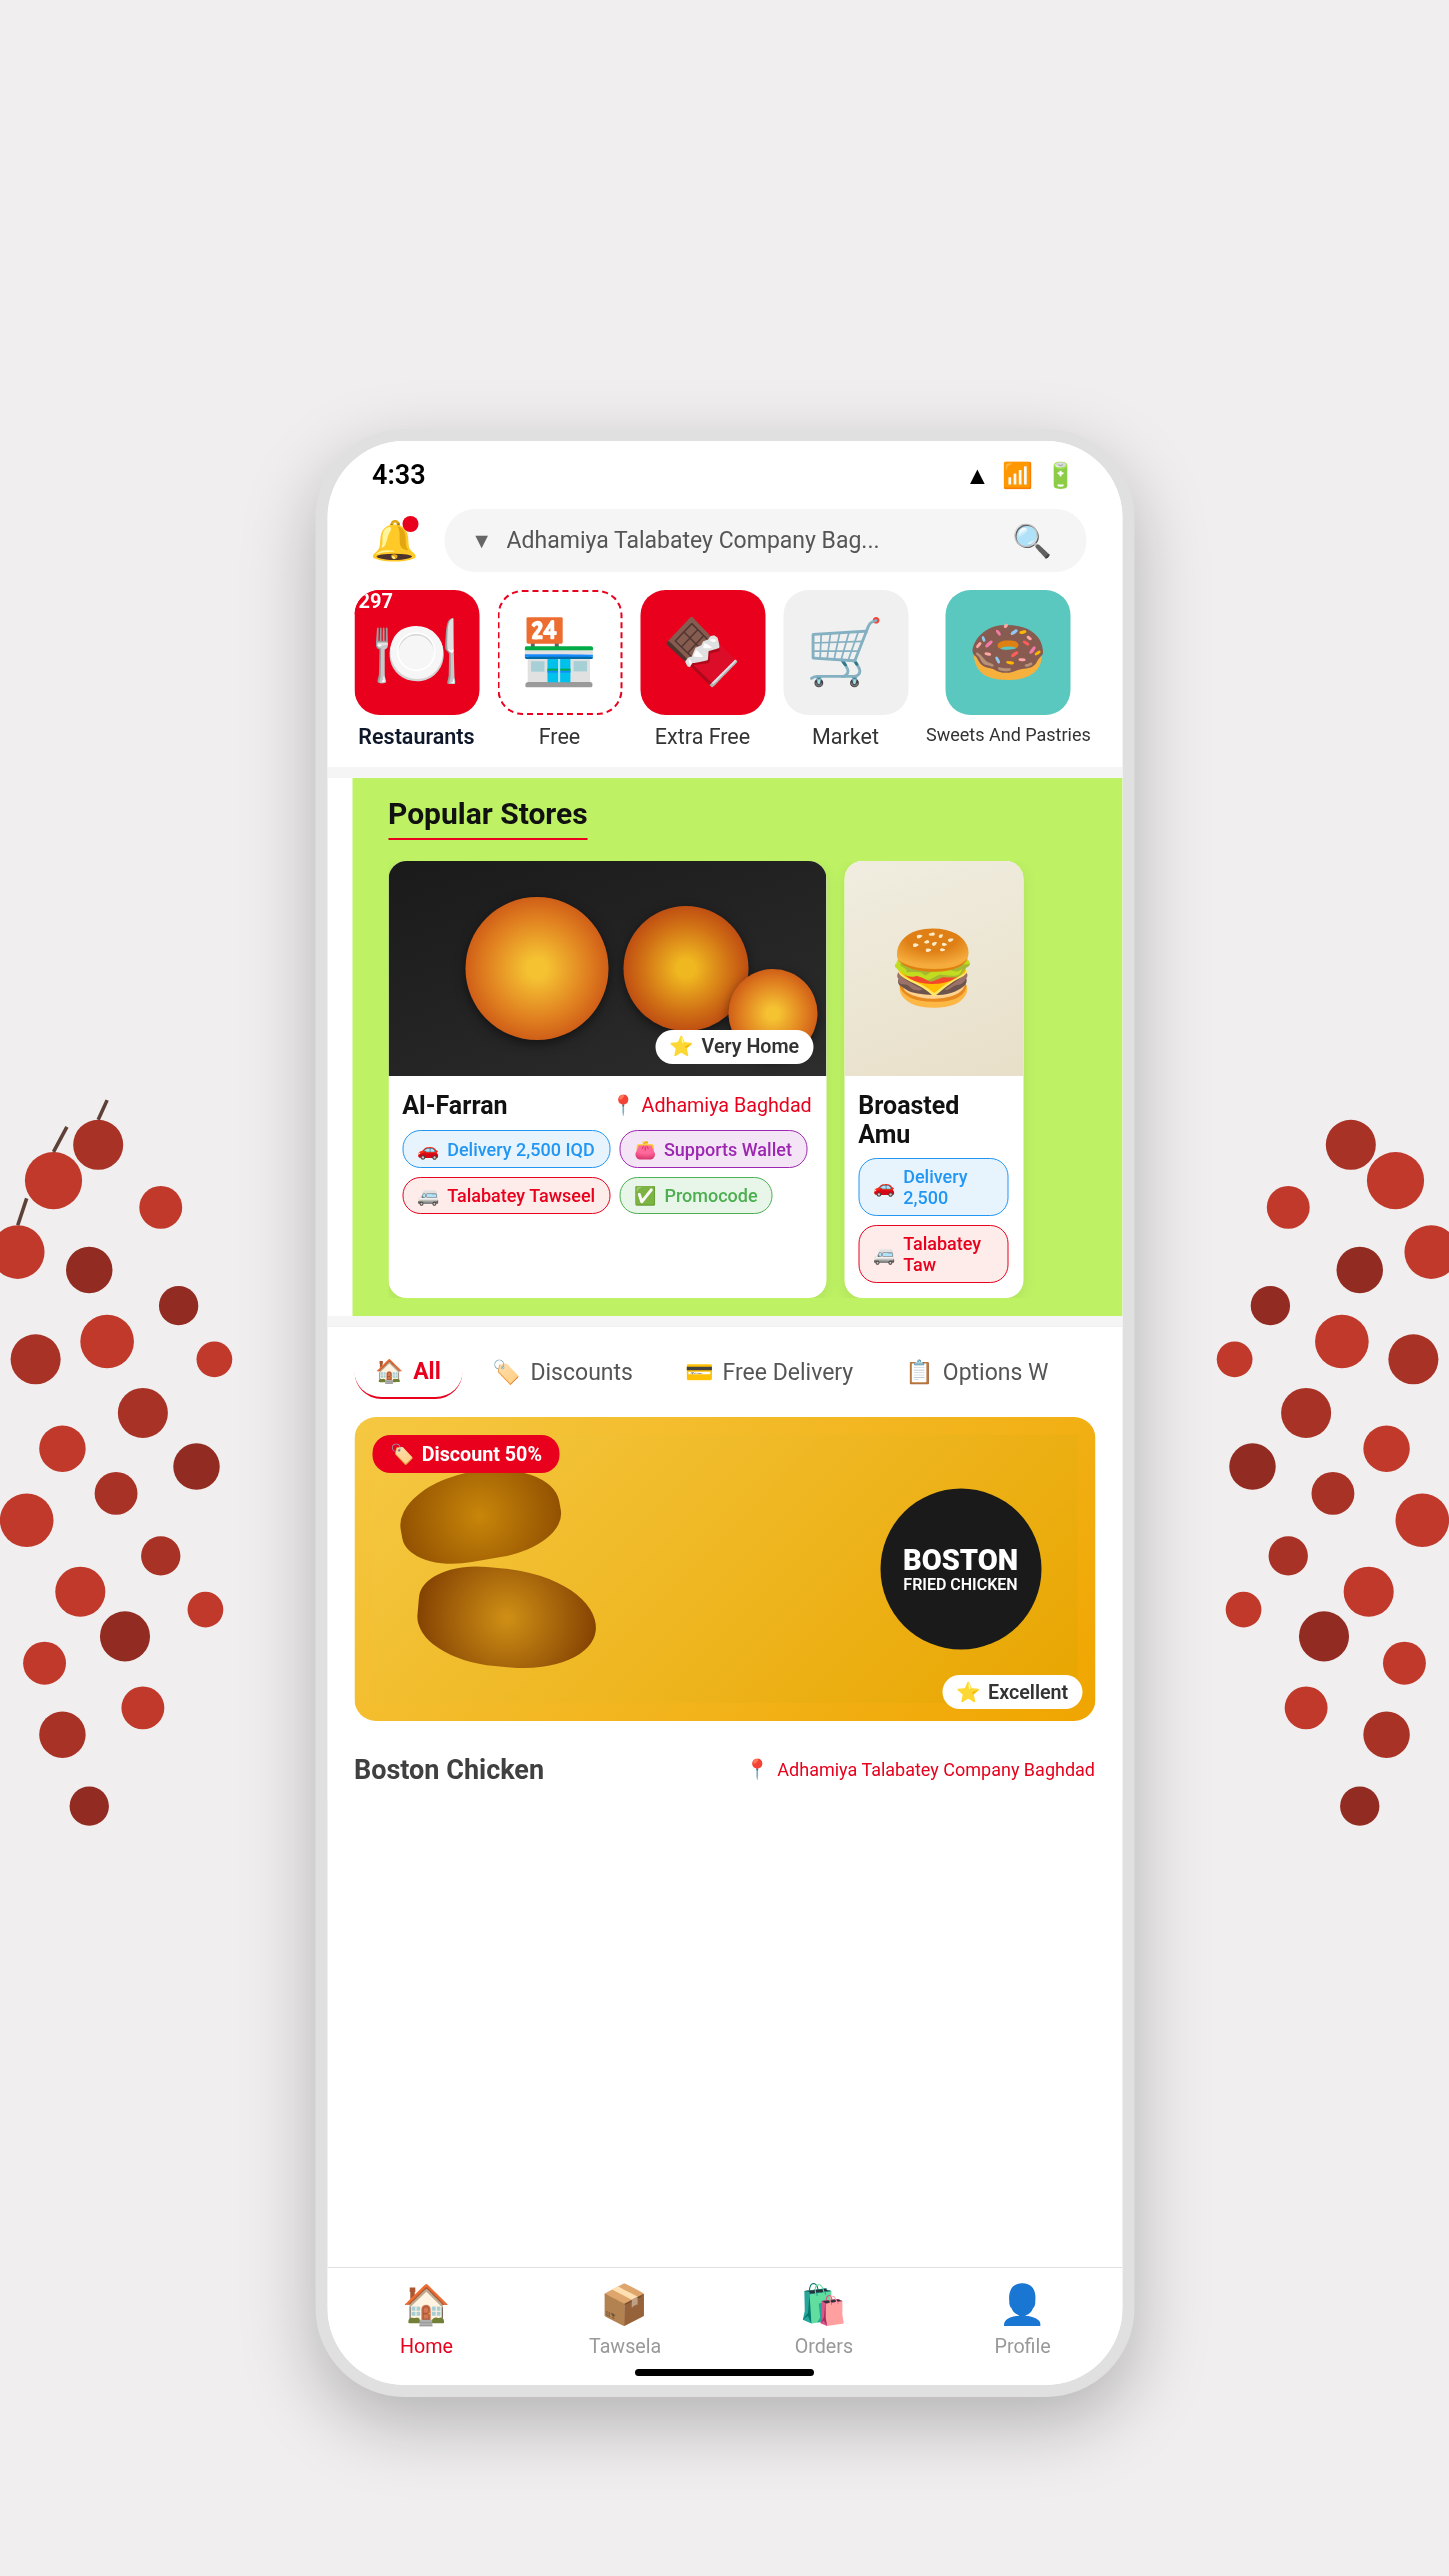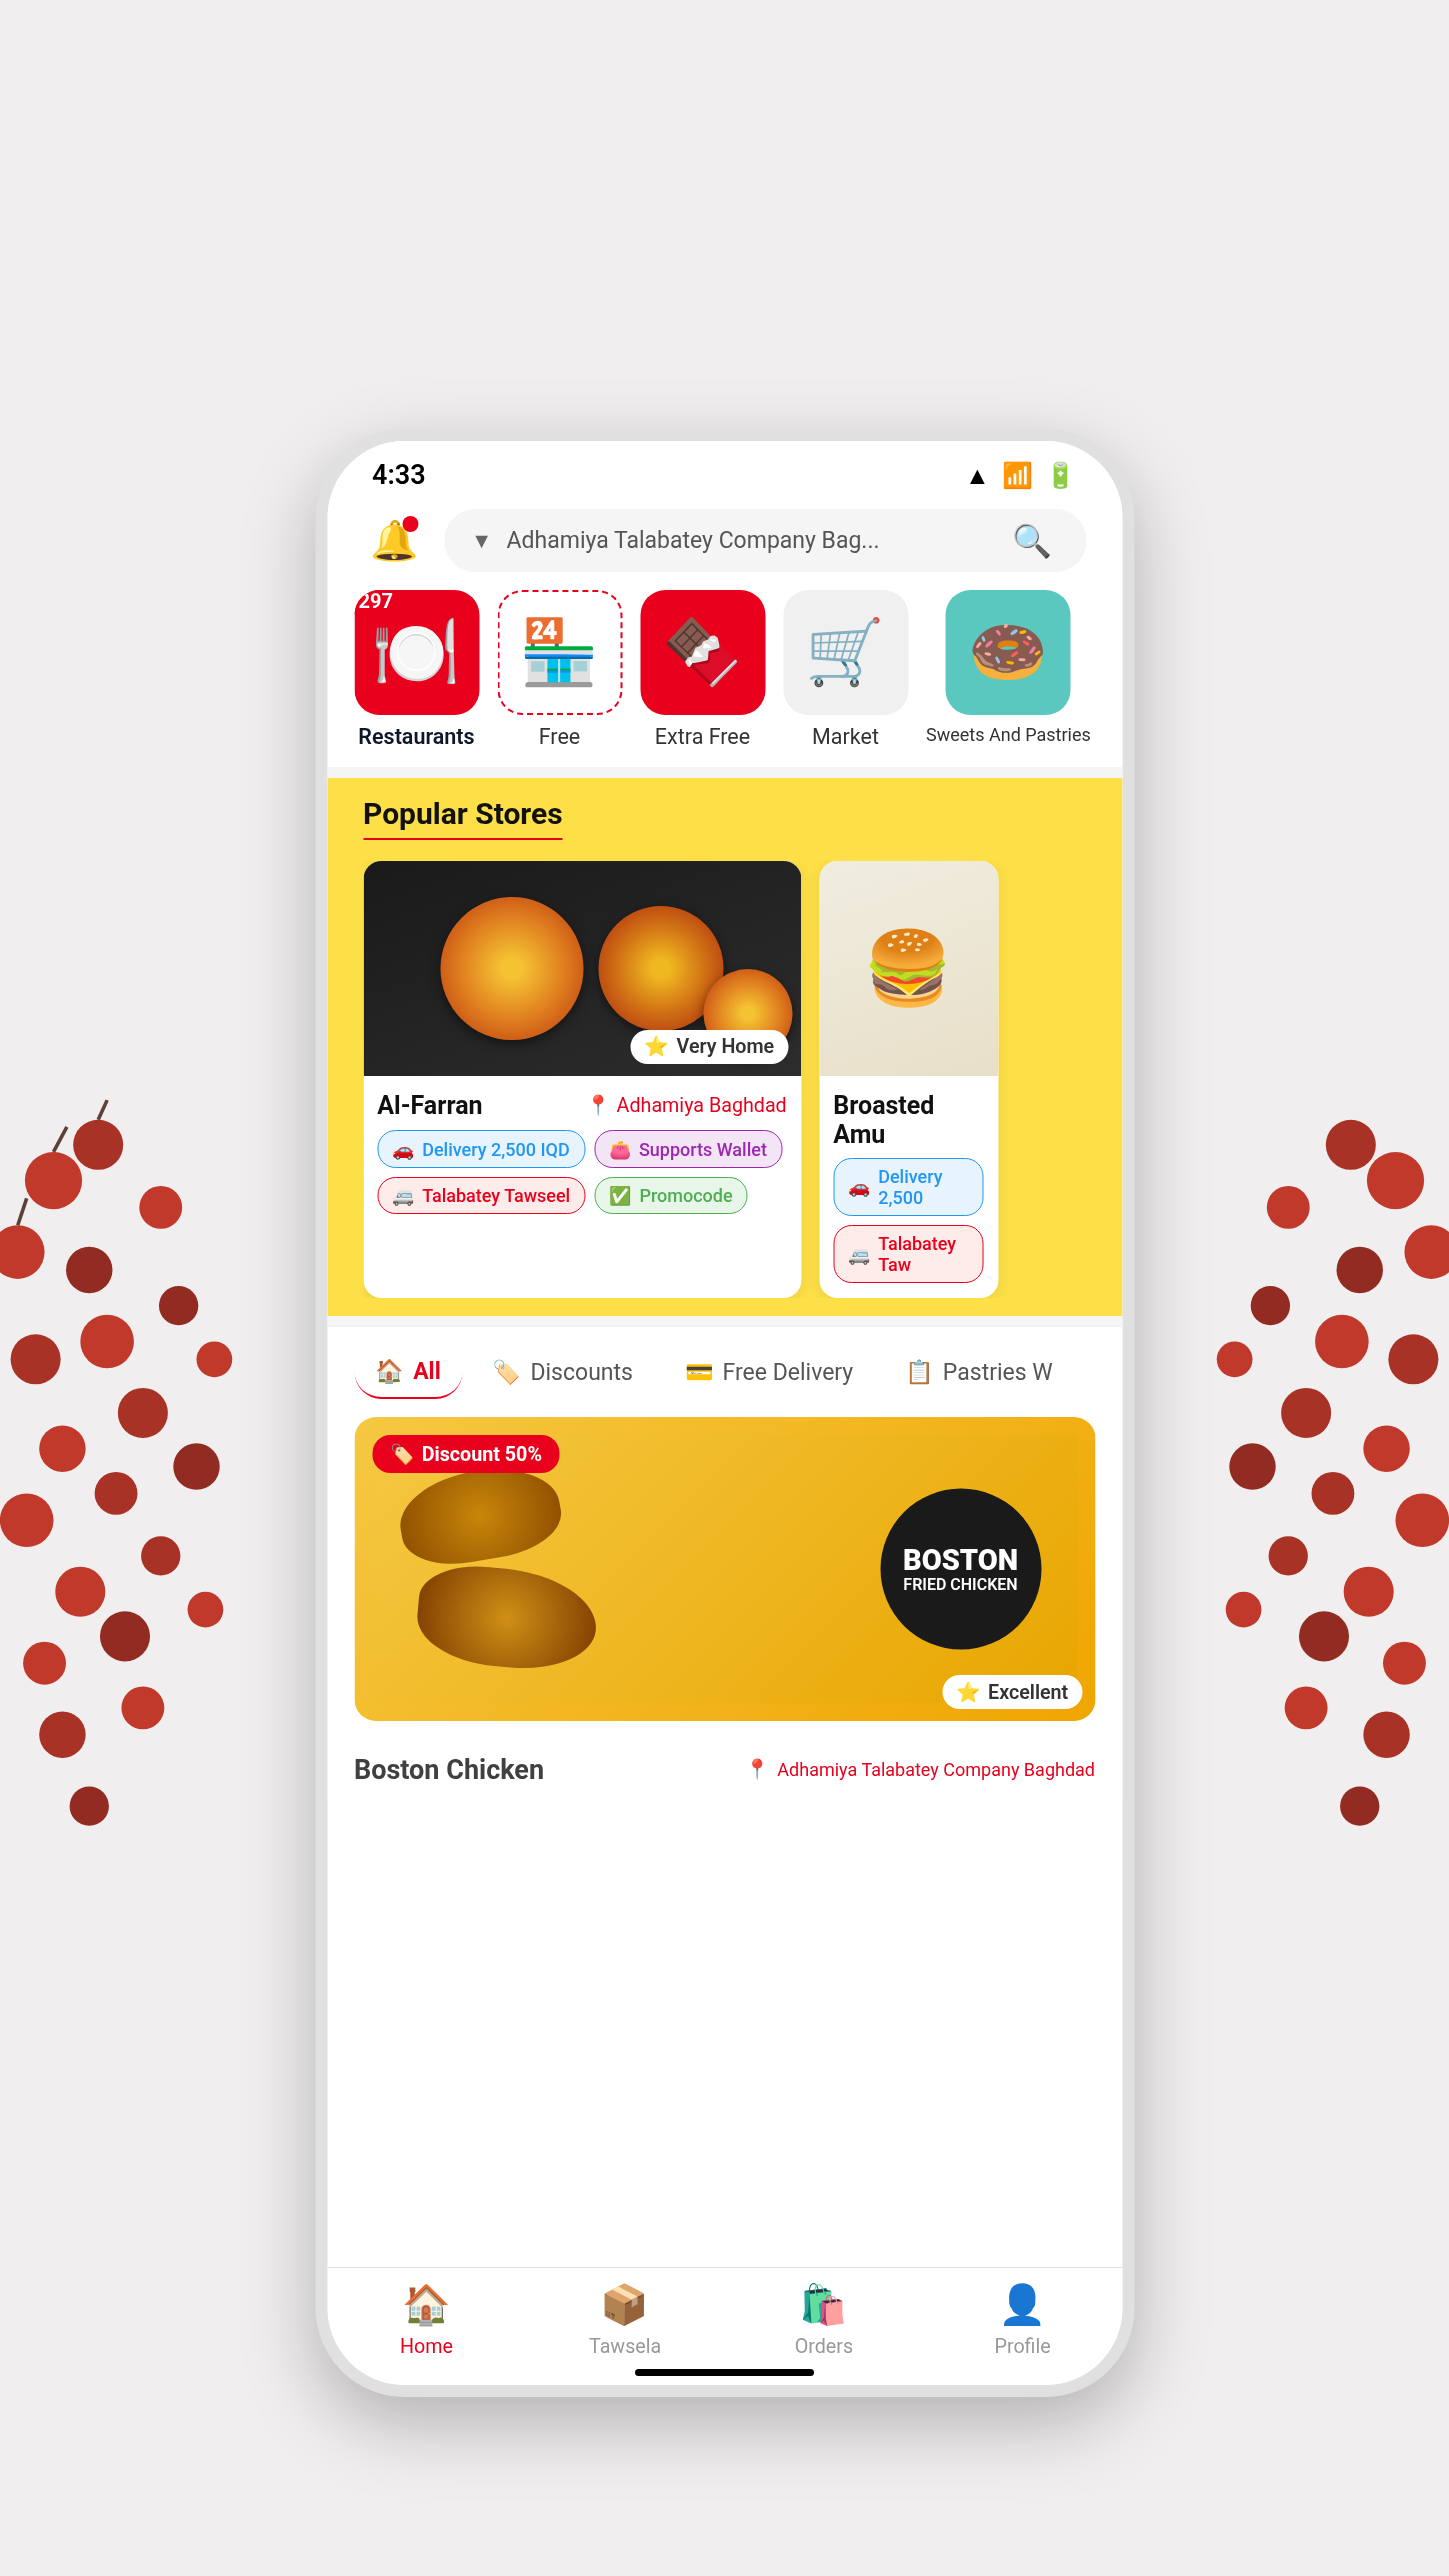--- a/index.html
+++ b/index.html
@@ -226,22 +226,23 @@
 
     .category-label {
       font-size: 21.5px;
       color: #333;
       text-align: center;
     }
     .category-label.active { color: #0f172a; font-weight: 600; }
 
     
     .popular-section {
-      background: #fde047;
+      background: #bef264;
       padding: 18px 36px;
+      margin-left: 25px;
     }
 
     .section-title {
       font-size: 30px;
       font-weight: 700;
       color: #111;
       border-bottom: 2.7px solid #e8001c;
       display: inline-block;
       padding-bottom: 7.2px;
       margin-bottom: 21.5px;
@@ -714,21 +715,21 @@
       <div class="filter-tab inactive">
         <span>🏷️</span>
         <span>Discounts</span>
       </div>
       <div class="filter-tab inactive">
         <span>💳</span>
         <span>Free Delivery</span>
       </div>
       <div class="filter-tab inactive">
         <span>📋</span>
-        <span>Pastries W</span>
+        <span>Options W</span>
       </div>
     </div>
 
     <div class="featured-section">
       <div class="featured-card">
         <div class="featured-bg">
 
           <div style="width:100%;height:100%;background:linear-gradient(135deg,#f5c842 0%,#e8a500 100%);position:relative;display:flex;align-items:center;justify-content:center;">
 
             <div style="position:absolute;left:27px;top:50%;transform:translateY(-50%);display:flex;flex-direction:column;gap:9px;">

